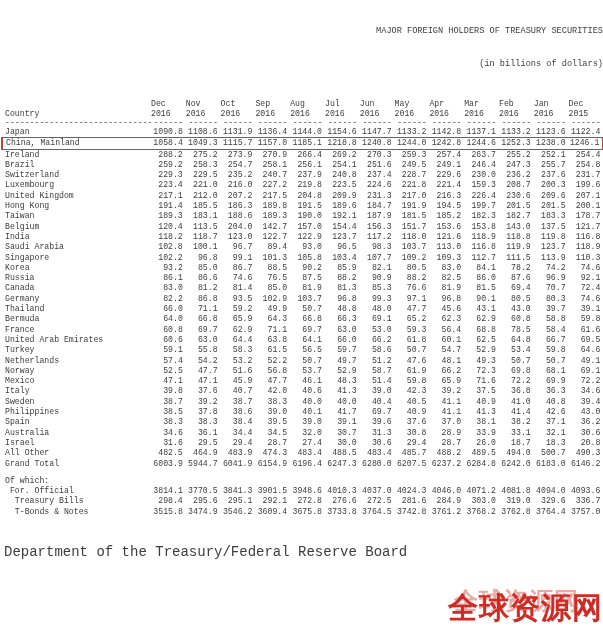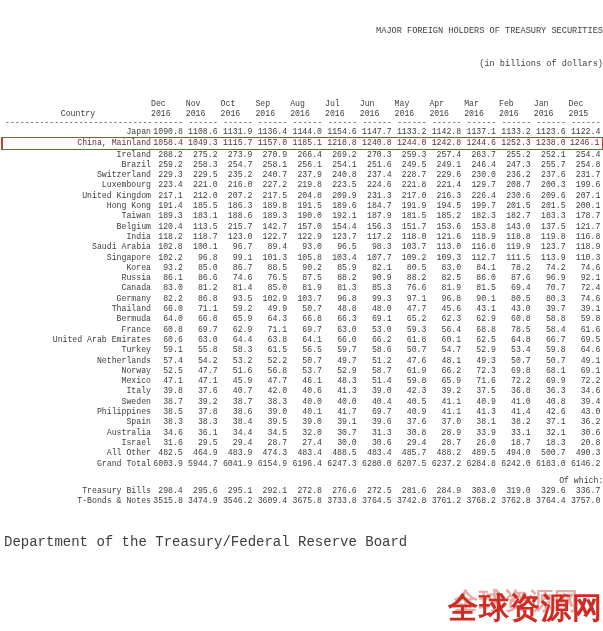--- a/index.html
+++ b/index.html
@@ -14,25 +14,25 @@
   .title-block { text-align:right; padding-top:4px; font-size:8.6px; line-height:11px; white-space:pre; }
   table.holders {
     border-collapse:collapse; table-layout:fixed;
     width:601px; margin:18px 1px 0 1px;
     font-size:8.2px;
   }
   col.c-country { width:149px; }
   col.c-data { width:34.8px; }
   th, td { font-weight:normal; padding:0; white-space:pre; overflow:visible; }
   thead th { line-height:10px; text-align:left; vertical-align:bottom; }
-  thead th.country-h { text-align:center; padding-left:3px; vertical-align:bottom; }
+  thead th.country-h { text-align:left; padding-left:3px; vertical-align:bottom; }
   tr.dash-row td { line-height:8px; height:8px; text-align:center; color:#4a4a4a; }
   tr.dash-row td.cname { text-align:left; padding-left:3px; }
   tbody td { line-height:10.3px; }
-  td.cname { text-align:right; padding-left:3px; }
+  td.cname { text-align:left; padding-left:3px; }
   td.num { text-align:right; padding-right:3px; }
   tr.spacer td { height:7px; line-height:7px; }
   tr.hl td { border-top:1.5px solid var(--hl,#b5453a); border-bottom:1.5px solid var(--hl,#b5453a);margin-left:8px; }
   tr.hl td:first-child { border-left:2px solid var(--hl,#b5453a); }
   tr.hl td:last-child { border-right:2px solid var(--hl,#b5453a); }
   .agency-block { margin:9px 0 0 4px; font-size:14px; line-height:10.6px; white-space:pre; }
   .watermark { position:absolute; right:0; bottom:2px; font-family:"DejaVu Sans",sans-serif;
                font-weight:bold; pointer-events:none; }
   .wm-ghost { position:absolute; right:24px; bottom:12px; opacity:0.4; font-size:24px;
               letter-spacing:1px; color:var(--wm,#cf2b24); white-space:nowrap; }
@@ -183,21 +183,21 @@
         <td class="cname">Luxembourg</td>
         <td class="num">223.4</td>
         <td class="num">221.0</td>
         <td class="num">216.0</td>
         <td class="num">227.2</td>
         <td class="num">219.8</td>
         <td class="num">223.5</td>
         <td class="num">224.6</td>
         <td class="num">221.8</td>
         <td class="num">221.4</td>
-        <td class="num">129.7</td>
+        <td class="num">159.3</td>
         <td class="num">208.7</td>
         <td class="num">200.3</td>
         <td class="num">199.6</td>
       </tr>
       <tr>
         <td class="cname">United Kingdom</td>
         <td class="num">217.1</td>
         <td class="num">212.0</td>
         <td class="num">207.2</td>
         <td class="num">217.5</td>
@@ -240,21 +240,21 @@
         <td class="num">185.2</td>
         <td class="num">182.3</td>
         <td class="num">182.7</td>
         <td class="num">183.3</td>
         <td class="num">178.7</td>
       </tr>
       <tr>
         <td class="cname">Belgium</td>
         <td class="num">120.4</td>
         <td class="num">113.5</td>
-        <td class="num">215.7</td>
+        <td class="num">204.0</td>
         <td class="num">142.7</td>
         <td class="num">157.0</td>
         <td class="num">154.4</td>
         <td class="num">156.3</td>
         <td class="num">151.7</td>
         <td class="num">153.6</td>
         <td class="num">153.8</td>
         <td class="num">143.0</td>
         <td class="num">137.5</td>
         <td class="num">121.7</td>
@@ -627,20 +627,36 @@
         <td class="num">6183.0</td>
         <td class="num">6146.2</td>
       </tr>
       <tr class="spacer">
         <td colspan="14"></td>
       </tr>
       <tr>
         <td colspan="14" class="cname">Of which:</td>
       </tr>
       <tr>
+        <td class="cname"> For. Official</td>
+        <td class="num">3814.1</td>
+        <td class="num">3770.5</td>
+        <td class="num">3841.3</td>
+        <td class="num">3901.5</td>
+        <td class="num">3948.6</td>
+        <td class="num">4010.3</td>
+        <td class="num">4037.0</td>
+        <td class="num">4024.3</td>
+        <td class="num">4046.0</td>
+        <td class="num">4071.2</td>
+        <td class="num">4081.8</td>
+        <td class="num">4094.0</td>
+        <td class="num">4093.6</td>
+      </tr>
+      <tr>
         <td class="cname">  Treasury Bills</td>
         <td class="num">298.4</td>
         <td class="num">295.6</td>
         <td class="num">295.1</td>
         <td class="num">292.1</td>
         <td class="num">272.8</td>
         <td class="num">276.6</td>
         <td class="num">272.5</td>
         <td class="num">281.6</td>
         <td class="num">284.9</td>

